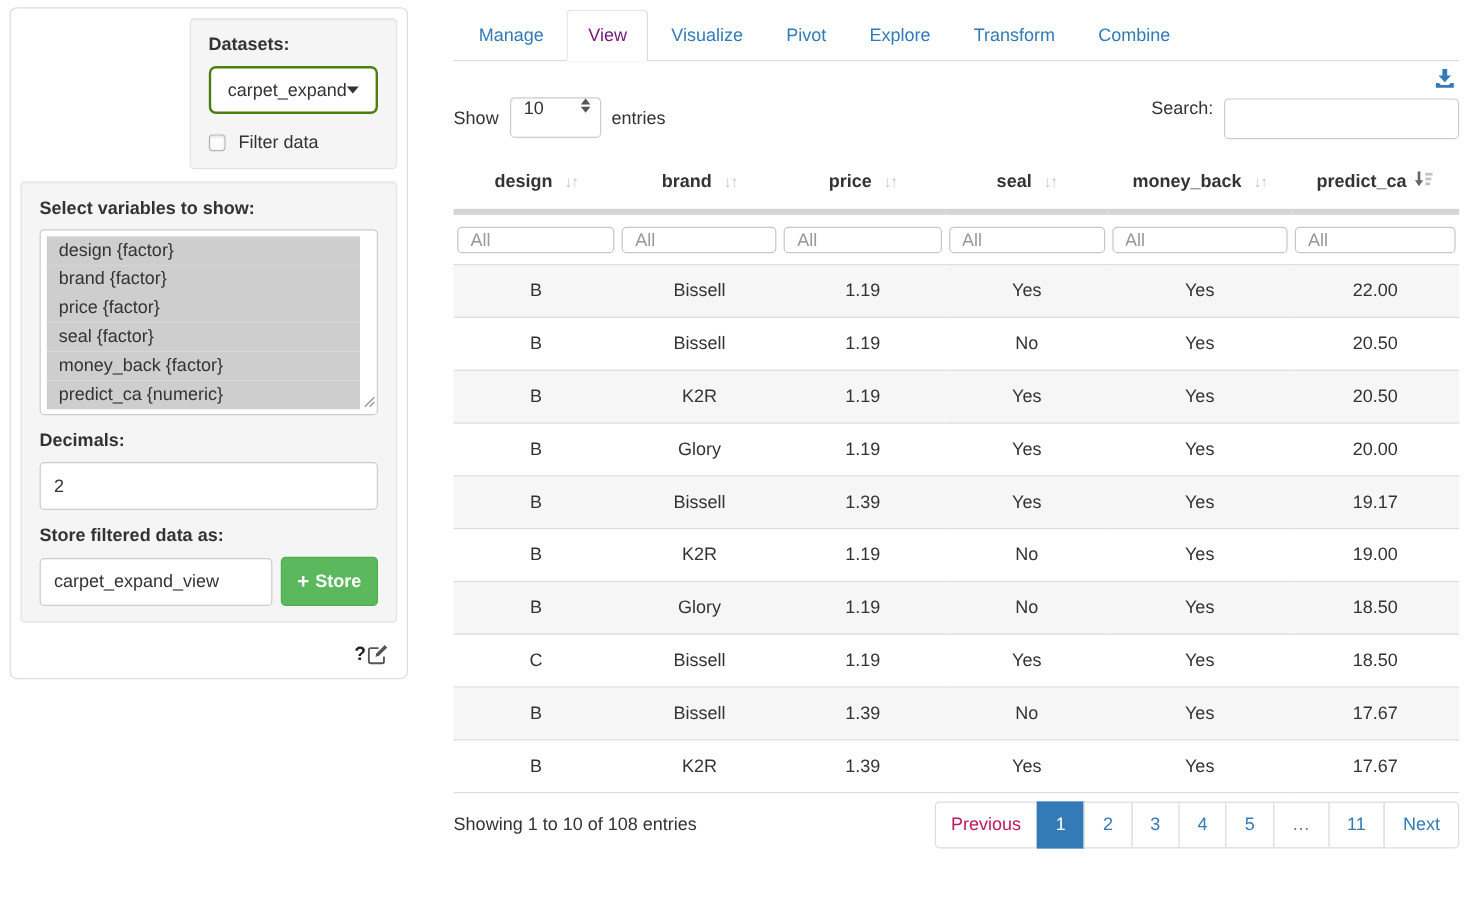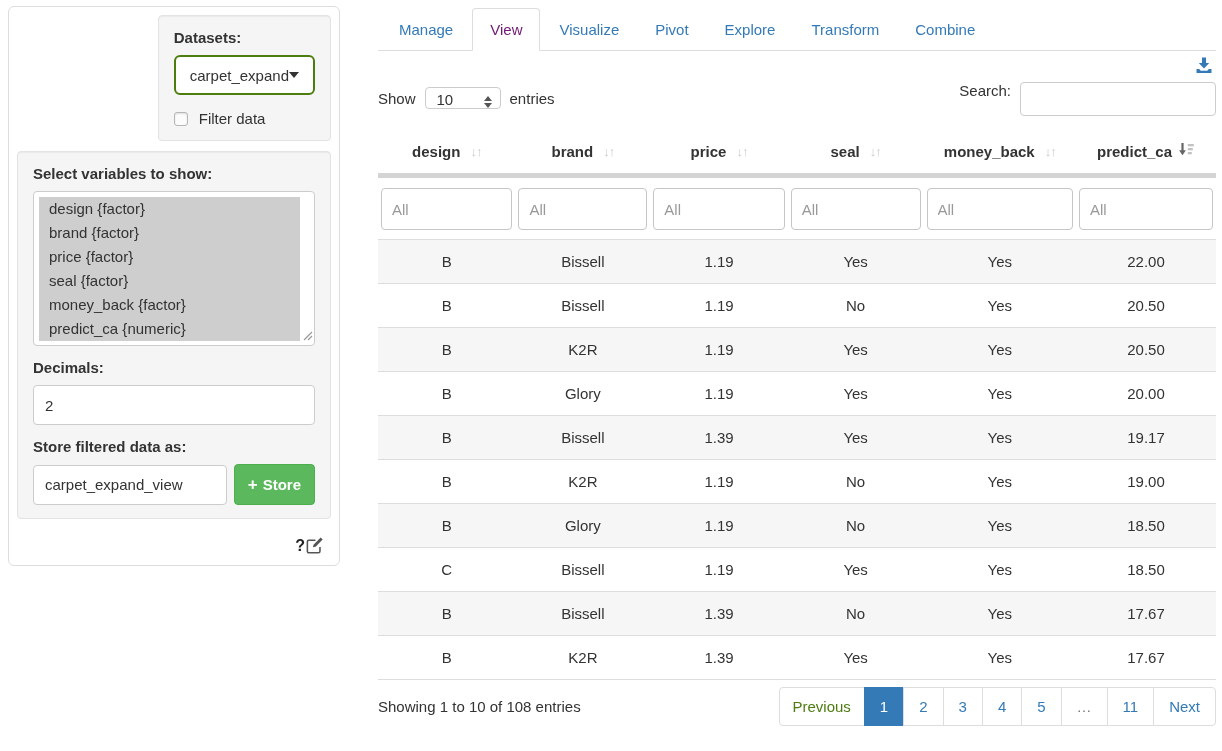--- a/index.html
+++ b/index.html
@@ -59,54 +59,54 @@
   
   .main { flex: 1; min-width: 0; padding: 0 6px 0 38px; display: flex; flex-direction: column; }
   .tabs { display: flex; align-items: flex-end; list-style: none;
     margin: 8px 0 0; padding: 0 0 0 4px; border-bottom: 1px solid #ddd; }
   .tab { padding: 12px 17px; color: #337ab7; cursor: pointer; margin-right: 2px; }
   .tab.active { background: #fff; color: #701a75; border: 1px solid #ddd;
     border-bottom: 1px solid #fff; border-radius: 4px 4px 0 0; margin-bottom: -1px; cursor: default; }
 
   .controls { display: flex; justify-content: space-between; margin-top: 5px; gap: 46px; }
   .show-group { display: flex; align-items: center; gap: 9px; margin-top: 24px; }
-  .length-select { width: 76px; height: 22px; background: #fff; border: 1px solid #ccc;
-    border-radius: 4px; display: flex; align-items: flex-end; justify-content: space-between;
+  .length-select { width: 76px; height: 34px; background: #fff; border: 1px solid #ccc;
+    border-radius: 4px; display: flex; align-items: flex-start; justify-content: space-between;
     padding: 0 8px 0 11px; cursor: pointer; }
   .spinner { display: flex; flex-direction: column; align-items: center; }
   .tri-up { width: 0; height: 0; border-left: 4px solid transparent;
     border-right: 4px solid transparent; border-bottom: 5px solid #555; margin-bottom: 2px; }
   .tri-down { width: 0; height: 0; border-left: 4px solid transparent;
     border-right: 4px solid transparent; border-top: 5px solid #555; }
   .right-controls { display: flex; flex-direction: column; align-items: flex-end; gap: 7px; }
   .dl-btn { cursor: pointer; display: flex; margin-right: 2px; }
   .search-row { display: flex; gap: 9px; }
   .search-input { width: 196px; height: 34px; border: 1px solid #ccc; border-radius: 4px;
     padding: 0 9px; font-family: "Liberation Sans", sans-serif; font-size: 15px; }
 
   table.dt { width: 100%; border-collapse: collapse; table-layout: fixed; margin-top: 16px; }
   col.c1 { width: 16.4%; } col.c2 { width: 16.1%; } col.c3 { width: 16.4%; }
   col.c4 { width: 16.2%; } col.c5 { width: 18.2%; } col.c6 { width: 16.7%; }
   .dt thead th { font-weight: bold; color: #333; padding: 10px 4px 13px;
     border-bottom: 5px solid #d4d4d4; cursor: pointer; }
   .th-inner { display: flex; align-items: center; justify-content: center; gap: 10px; }
   .sort-both { color: #c9c9c9; font-size: 13px; letter-spacing: -1px; }
   .dt .filters td { padding: 10px 3px 9px; background: #fff; }
-  .filter-input { width: 100%; height: 42px; border: 1px solid #c6c6c6; border-radius: 4px;
+  .filter-input { width: 100%; height: 22px; border: 1px solid #c6c6c6; border-radius: 4px;
     padding: 0 10px; font-family: "Liberation Sans", sans-serif; font-size: 15px; color: #555; }
   .filter-input::placeholder { color: #999; opacity: 1; }
   .dt tbody td { text-align: center; padding: 13px 6px; border-top: 1px solid #ddd; color: #333; }
   .dt tbody tr:nth-child(odd) { background: #f6f6f6; }
   .dt tbody tr:last-child td { border-bottom: 1px solid #ddd; }
 
   .table-footer { display: flex; justify-content: space-between; align-items: center; margin-top: 7px; }
   .pagination { display: flex; }
   .page-btn { border: 1px solid #ddd; margin-left: -1px; padding: 10px 15px;
     color: #337ab7; background: #fff; cursor: pointer; }
-  .page-btn.prev { border-radius: 4px 0 0 4px; color: #4d7c0f; padding: 10px 13px; }
+  .page-btn.prev { border-radius: 4px 0 0 4px; color: #be185d; padding: 10px 13px; }
   .page-btn.next { border-radius: 0 4px 4px 0; }
   .page-btn.ellipsis { color: #777; cursor: default; }
   .page-btn.active { background: #337ab7; border-color: #337ab7; color: #fff; cursor: default; }
 </style>
 </head>
 <body>
 
 <div class="app">
 
   <aside class="sidebar">

